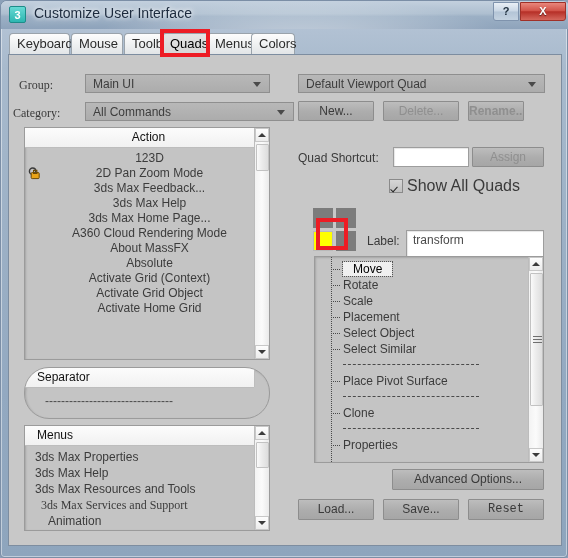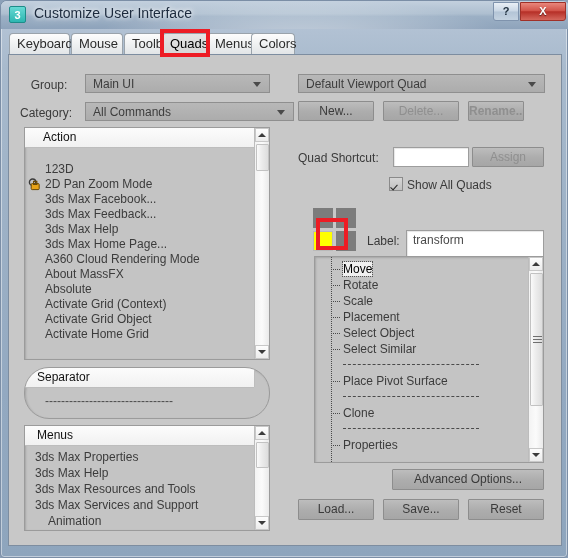--- a/index.html
+++ b/index.html
@@ -109,21 +109,21 @@
     border: 1px solid #7d8da0;
     box-sizing: border-box;
   }
 
   
   .lbl {
     position: absolute;
     font-size: 12px; color: #3a3a3a;
     white-space: nowrap;
   }
-  .lbl.r { text-align: center; }
+  .lbl.r { text-align: left; font-family: Liberation Serif, serif; }
 
   .combo {
     position: absolute;
     box-sizing: border-box;
     background: linear-gradient(180deg,#b8b8b8 0%, #acacac 100%);
     border: 1px solid #8f8f8f;
     font-size: 12px; color: #3d3d3d;
     line-height: 18px;
     padding-left: 7px;
     white-space: nowrap;
@@ -291,26 +291,26 @@
   }
   .tree-spine {
     position: absolute; left: 16px; top: 0; bottom: 0;
     width: 0;
     border-left: 1px dotted #4a4a4a;
   }
   .treerow.selected span.txt {
     background: #f0f0f0;
     color: #000;
     outline: 1px dotted #555;
-    padding: 0 0;
+    padding: 0 10px;
   }
 
   .checkrow {
     position: absolute;
-    font-size: 12px; color: #3a3a3a;
+    font-size: 16px; color: #3a3a3a;
     white-space: nowrap;
   }
   .cbox {
     display: inline-block;
     width: 12px; height: 12px;
     border: 1px solid #8a8a8a;
     background: linear-gradient(180deg,#d6d6d6,#c0c0c0);
     vertical-align: -2px;
     margin-right: 4px;
     position: relative;
@@ -357,31 +357,30 @@
         <span>Main UI</span>
         <span class="arrow"></span>
       </div>
 
       <div class="lbl r" style="left:4px;top:51px;width:66px;">Category:</div>
       <div class="combo" style="left:76px;top:47px;width:209px;height:19px;">
         <span>All Commands</span>
         <span class="arrow"></span>
       </div>
 
-      <div class="listpane" style="left:15px;top:72px;width:246px;height:233px;">
+      <div class="listpane" style="left:15px;top:72px;width:246px;height:233px;text-align:center;">
         <div class="list-header" style="width:229px;">Action</div>
         <div class="hdr-split" style="left:229px;"></div>
-        <div class="listrows" id="action-rows" style="left:0;top:23px;width:229px;height:208px;margin-top:11px;">
+        <div class="listrows" id="action-rows" style="left:0;top:23px;width:229px;height:208px;">
             <div class="lrow"><span>123D</span></div>
             <div class="lrow"><svg class="lock-ico" viewBox="0 0 14 13">
                 <circle cx="4.6" cy="4.2" r="3.2" fill="none" stroke="#3a3a3a" stroke-width="1.4"></circle>
                 <rect x="3.2" y="5.6" width="8" height="6" rx="1" fill="#e8a317" stroke="#6b4a06" stroke-width="1"></rect>
                 <rect x="5.6" y="3.4" width="3.2" height="3" fill="none" stroke="#6b4a06" stroke-width="1.2"></rect>
               </svg><span>2D Pan Zoom Mode</span></div>
-            <div class="lrow"><span>3ds Max Facebook...</span></div>
             <div class="lrow"><span>3ds Max Feedback...</span></div>
             <div class="lrow"><span>3ds Max Help</span></div>
             <div class="lrow"><span>3ds Max Home Page...</span></div>
             <div class="lrow"><span>A360 Cloud Rendering Mode</span></div>
             <div class="lrow"><span>About MassFX</span></div>
             <div class="lrow"><span>Absolute</span></div>
             <div class="lrow"><span>Activate Grid (Context)</span></div>
             <div class="lrow"><span>Activate Grid Object</span></div>
             <div class="lrow"><span>Activate Home Grid</span></div>
           </div>
@@ -404,21 +403,21 @@
           </div>
       </div>
 
       <div class="listpane" style="left:15px;top:370px;width:246px;height:106px;">
         <div class="list-header flat" style="width:229px;">Menus</div>
         <div class="hdr-split" style="left:229px;"></div>
         <div class="listrows" id="menus-rows" style="left:0;top:23px;width:229px;height:81px;">
             <div class="lrow" style="padding-left: 10px; height: 16px; line-height: 16px;">3ds Max Properties</div>
             <div class="lrow" style="padding-left: 10px; height: 16px; line-height: 16px;">3ds Max Help</div>
             <div class="lrow" style="padding-left: 10px; height: 16px; line-height: 16px;">3ds Max Resources and Tools</div>
-            <div class="lrow" style="padding-left: 10px; height: 16px; line-height: 16px;">3ds Max Services and Support</div>
+            <div class="lrow" style="padding-left: 16px; height: 16px; line-height: 16px; font-family: Liberation Serif, serif;">3ds Max Services and Support</div>
             <div class="lrow" style="padding-left: 23px; height: 16px; line-height: 16px;">Animation</div>
           </div>
         <div class="vscroll" style="right:0;top:0;height:104px;">
           <div class="sbtn up" style="top:0;">
               <span class="tri"></span>
             </div>
           <div class="sthumb" style="top:16px;height:26px;"></div>
           <div class="sbtn down" style="bottom:0;">
               <span class="tri"></span>
             </div>
@@ -481,21 +480,21 @@
           </div>
           <div class="sbtn down" style="bottom:0;">
               <span class="tri"></span>
             </div>
         </div>
       </div>
 
       <div class="btn" style="left:383px;top:414px;width:152px;height:21px;line-height:19px;">Advanced Options...</div>
       <div class="btn" style="left:289px;top:444px;width:76px;height:21px;line-height:19px;">Load...</div>
       <div class="btn" style="left:374px;top:444px;width:76px;height:21px;line-height:19px;">Save...</div>
-      <div class="btn" style="left:459px;top:444px;width:76px;height:21px;line-height:19px;">Reset</div>
+      <div class="btn" style="left:459px;top:444px;width:76px;height:21px;line-height:19px;font-family:Liberation Mono, monospace;">Reset</div>
 
     </div>
 
   </div>
 
   <div class="annot" style="left:160px;top:29px;width:50px;height:28px;"></div>
   <div class="annot" style="left:316px;top:218px;width:32px;height:32px;"></div>
 
 </div>
 

